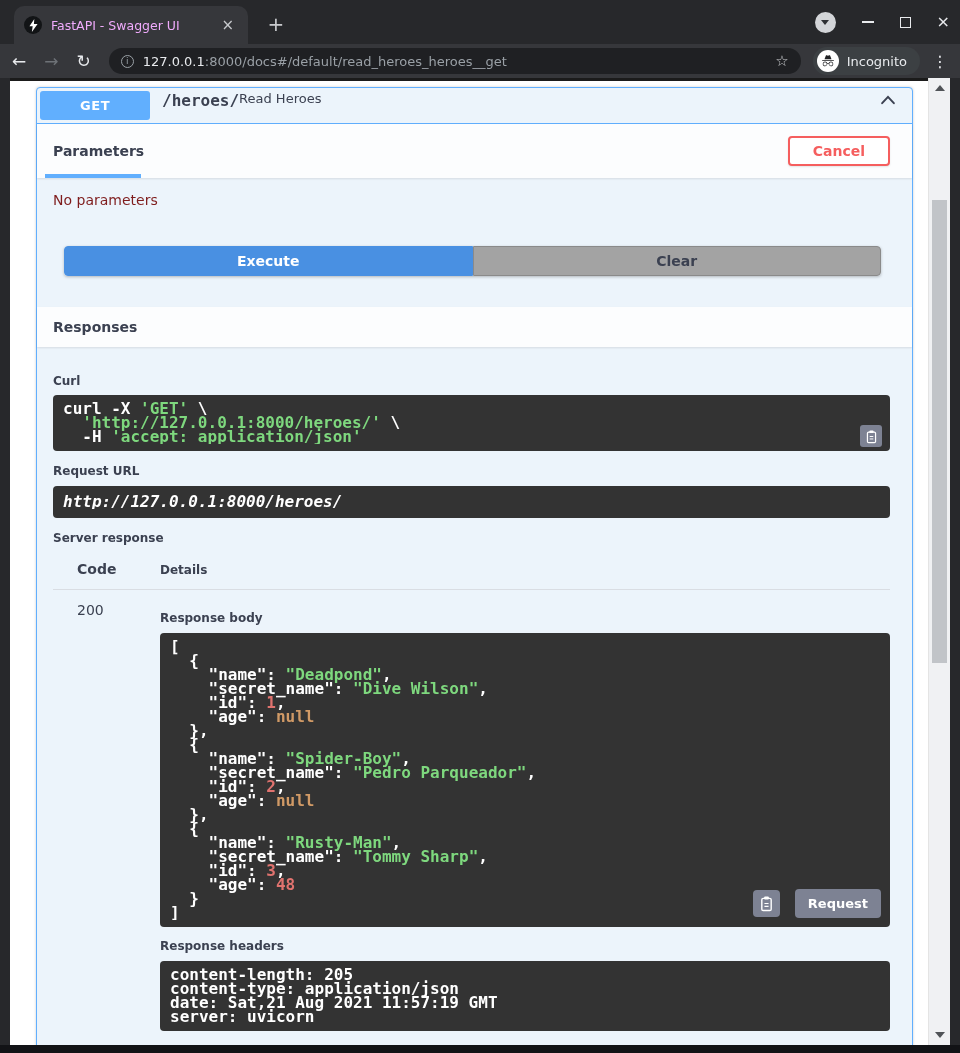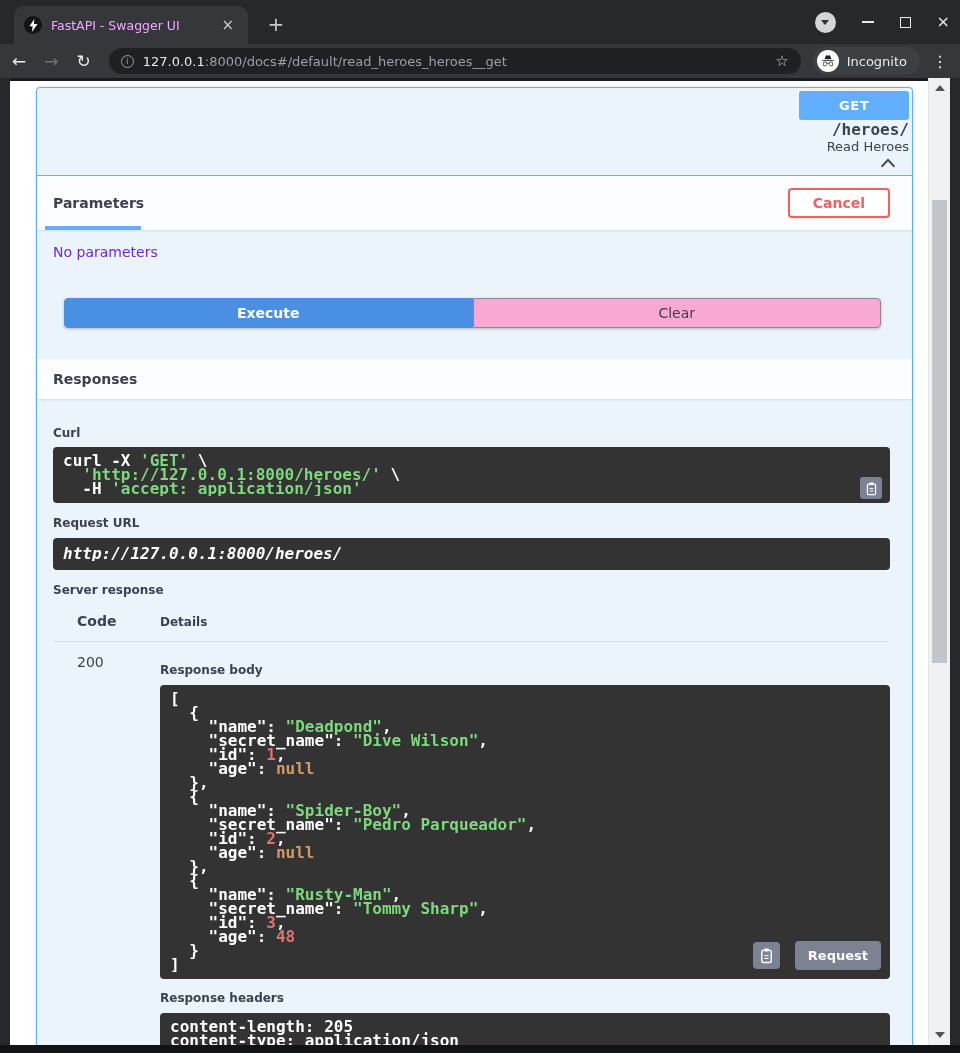--- a/index.html
+++ b/index.html
@@ -75,23 +75,22 @@
   :root {
     --get-blue:#61affe; --execute-blue:#4990e2; --cancel-red:#f55e5e;
     --action-gray:#7d8293; --code-bg:#333333; --heading:#3b4151;
     --string-green:#7ed87e; --number-red:#e0736f; --null-orange:#d19a66;
   }
   .opblock {
     border:1px solid var(--get-blue,#61affe); border-radius:4px;
     background:#ecf4fb; box-shadow:0 0 3px rgba(0,0,0,.19);
   }
   .opblock-summary {
-    display:flex; align-items:flex-end; padding:3px;
+    display:flex; align-items:flex-start; padding:3px;
     border-bottom:1px solid var(--get-blue,#61affe);
-    flex-direction:column;
   }
   .method-badge {
     background:var(--get-blue,#61affe); color:#fff; font-weight:bold; font-size:13px;
     letter-spacing:.6px; width:110px; text-align:center; padding:7px 0; border-radius:3px;
   }
   .ep-path { font-size:16px; font-weight:bold; color:var(--heading,#3b4151); margin-left:12px; }
   .ep-desc { font-size:13px; color:var(--heading,#3b4151); margin-left:0; }
   .chevron { margin-left:auto; margin-right:12px; display:flex; }
 
   .section-header {
@@ -102,29 +101,29 @@
   }
   .section-header h4 { margin:0; font-size:14px; font-weight:bold; color:var(--heading,#3b4151); }
   .tab-underline { position:absolute; left:8px; bottom:0; width:96px; height:4px; background:var(--get-blue,#61affe); }
   .btn-cancel {
     background:#fff; border:2px solid var(--cancel-red,#f55e5e); color:var(--cancel-red,#f55e5e);
     font-weight:bold; font-size:14px; padding:5px 23px; border-radius:4px;
     font-family:inherit; box-shadow:0 1px 2px rgba(0,0,0,.1);
   }
   .responses-header { margin-top:31px; }
 
-  .no-params { padding:14px 16px 0; font-size:14px; color:#6d28d9; }
+  .no-params { padding:14px 16px 0; font-size:14px; color:#7f1d1d; }
   .execute-row { display:flex; margin:38px 31px 0 27px; height:30px; box-shadow:0 1px 3px rgba(0,0,0,.25); border-radius:4px; }
   .btn-execute {
     flex:1; background:var(--execute-blue,#4990e2); color:#fff; border:1px solid var(--execute-blue,#4990e2);
     font-weight:bold; font-size:14px; border-radius:4px 0 0 4px; font-family:inherit;
   }
   .btn-clear {
-    flex:1; background:#f9a8d4; color:var(--heading,#3b4151); border:1.5px solid #8a8a8a;
-    font-weight:normal; font-size:14px; border-radius:0 4px 4px 0; font-family:inherit;
+    flex:1; background:#a3a3a3; color:var(--heading,#3b4151); border:1.5px solid #8a8a8a;
+    font-weight:bold; font-size:14px; border-radius:0 4px 4px 0; font-family:inherit;
   }
 
   .responses-area { padding:0 22px 24px 16px; }
   .mini-label { font-size:12px; font-weight:bold; color:var(--heading,#3b4151); }
   .lbl-curl { margin:27px 0 7px; }
   .lbl-requrl { margin:13px 0 8px; }
   .lbl-server { margin:13px 0 16px; }
   .lbl-body { margin:9px 0 8px; }
   .lbl-headers { margin:12px 0 8px; }
 

